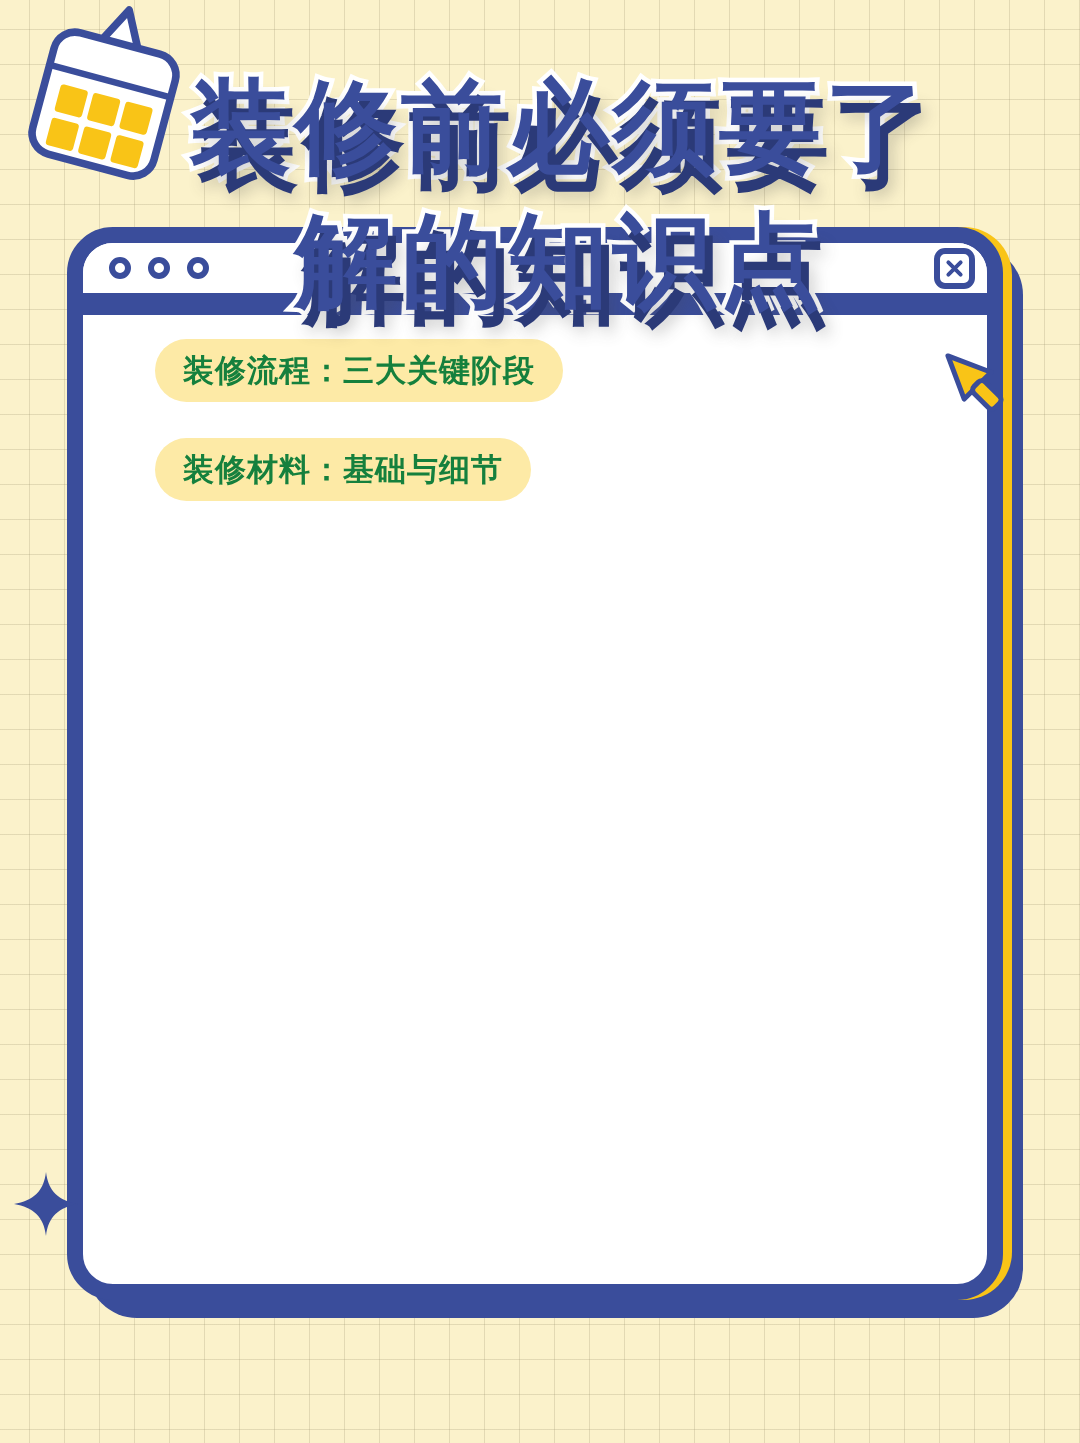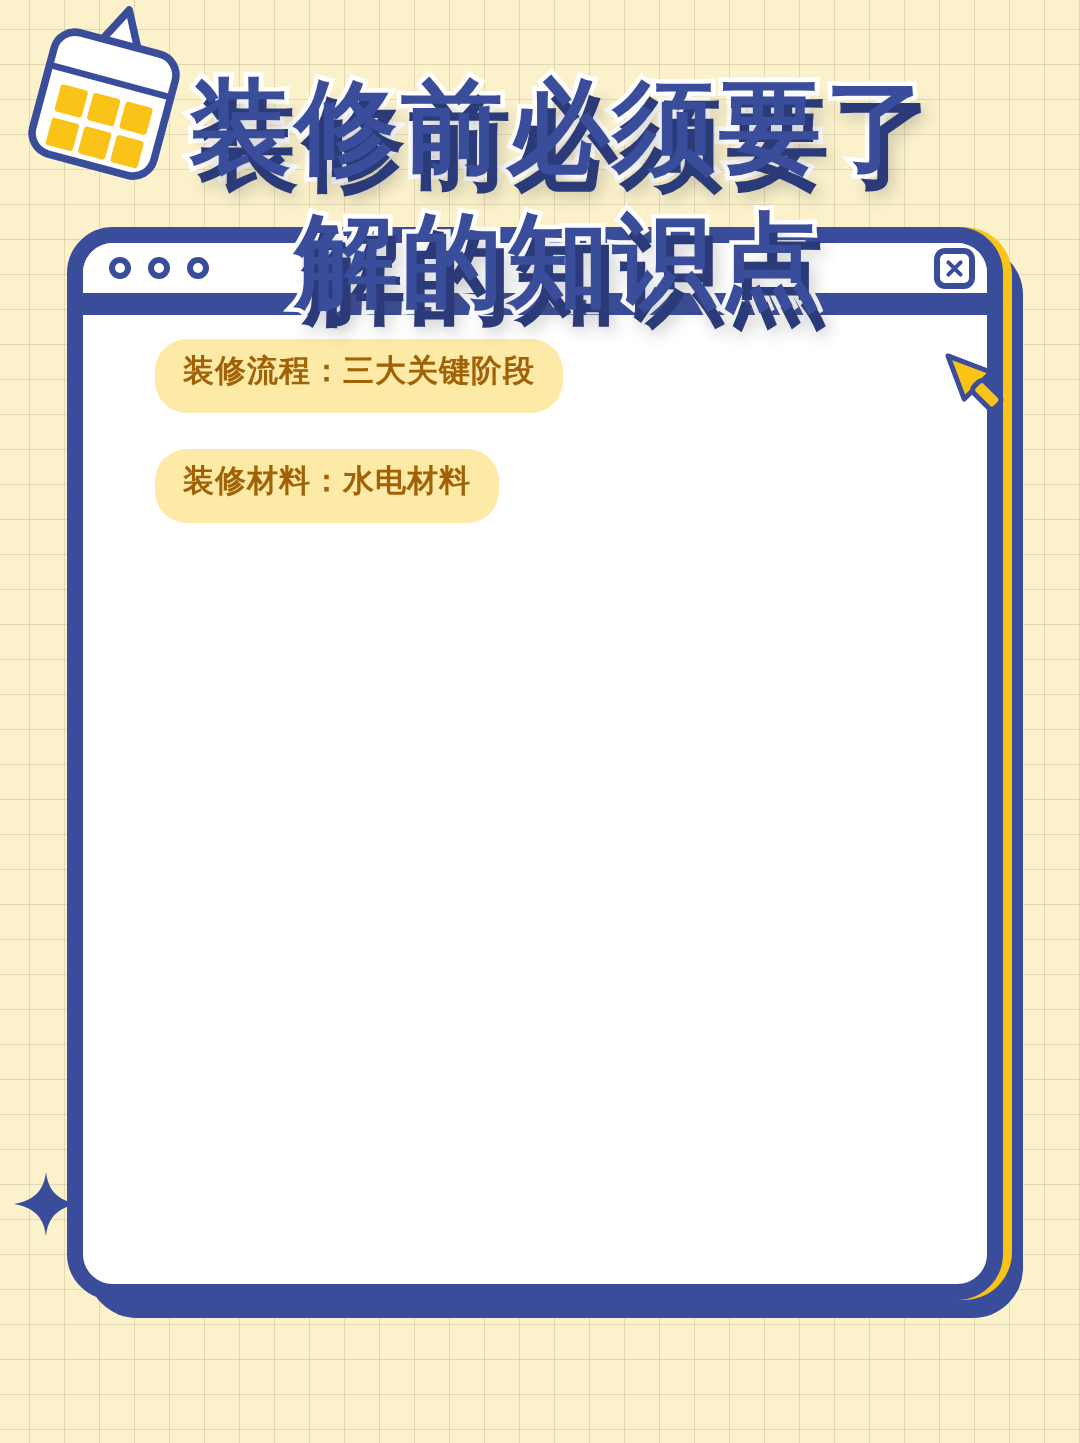--- a/index.html
+++ b/index.html
@@ -90,28 +90,28 @@
     display: flex; align-items: center; justify-content: center;
     cursor: pointer;
   }
   .divider-band { height: 22px; background: #3a4d9b; }
 
   .content { padding: 24px 40px 0 58px; }
   .section { margin-bottom: 36px; }
   .section-pill {
     display: inline-block;
     margin-left: 14px;
-    height: 74px;
+    height: 63px;
     line-height: 64px;
     padding: 0 28px;
     background: #fdeaa6;
     border-radius: 32px;
     font-size: 31px;
     font-weight: bold;
-    color: #a16207;
+    color: #15803d;
     letter-spacing: 1px;
   }
   .section-body {
     margin-top: 17px;
     white-space: pre-line;
     font-size: 32px;
     line-height: 47px;
     color: #3c52a3;
     letter-spacing: 0.5px;
   }
@@ -164,21 +164,21 @@
       </div>
     </div>
 
     <div class="divider-band"></div>
 
     <div class="content">
       <div class="section">
         <div class="section-pill">装修流程：三大关键阶段</div>
       </div>
       <div class="section">
-        <div class="section-pill">装修材料：水电材料</div>
+        <div class="section-pill">装修材料：基础与细节</div>
       </div>
     </div>
 
   </div>
 </div>
 
 <div class="cursor-wrap">
   <svg width="115" height="105" viewBox="0 0 115 105">
     <g transform="translate(42,38) rotate(-45)" fill="#f9c417" stroke="#3a4d9b" stroke-width="5" stroke-linejoin="round">
       <polygon points="0,-34 19,8 -19,8"></polygon>

